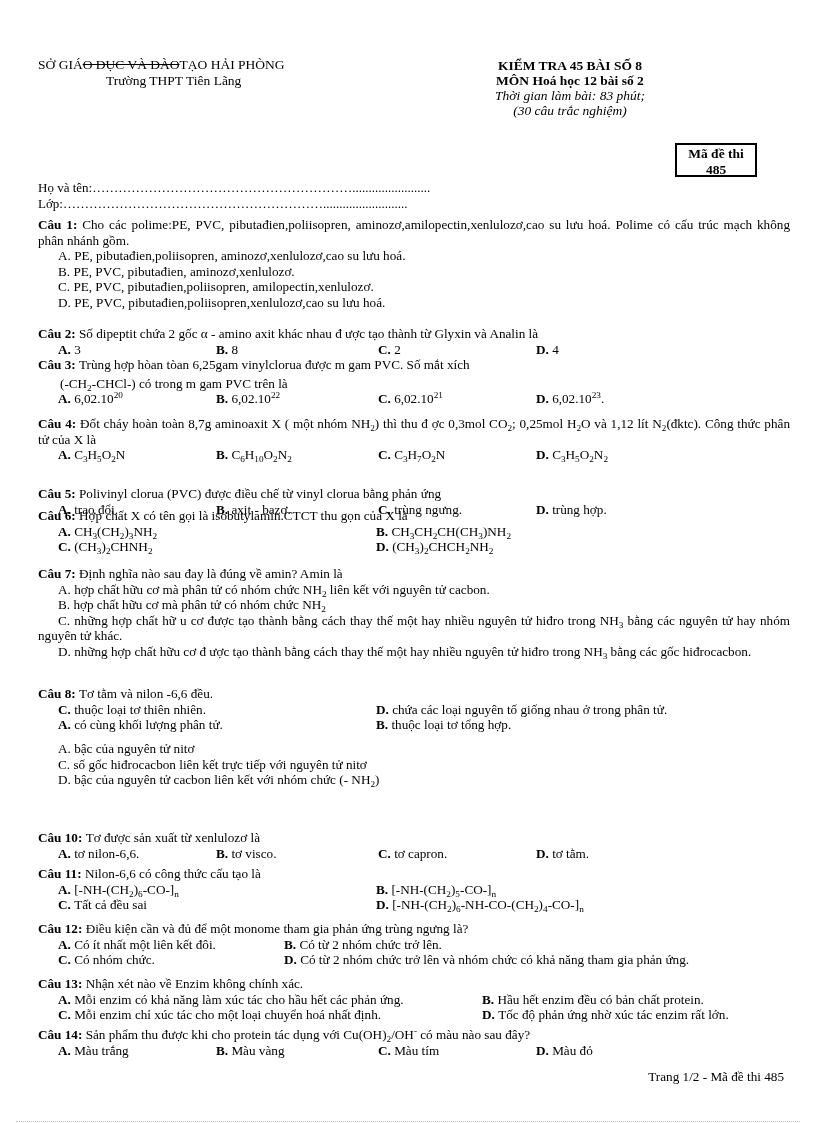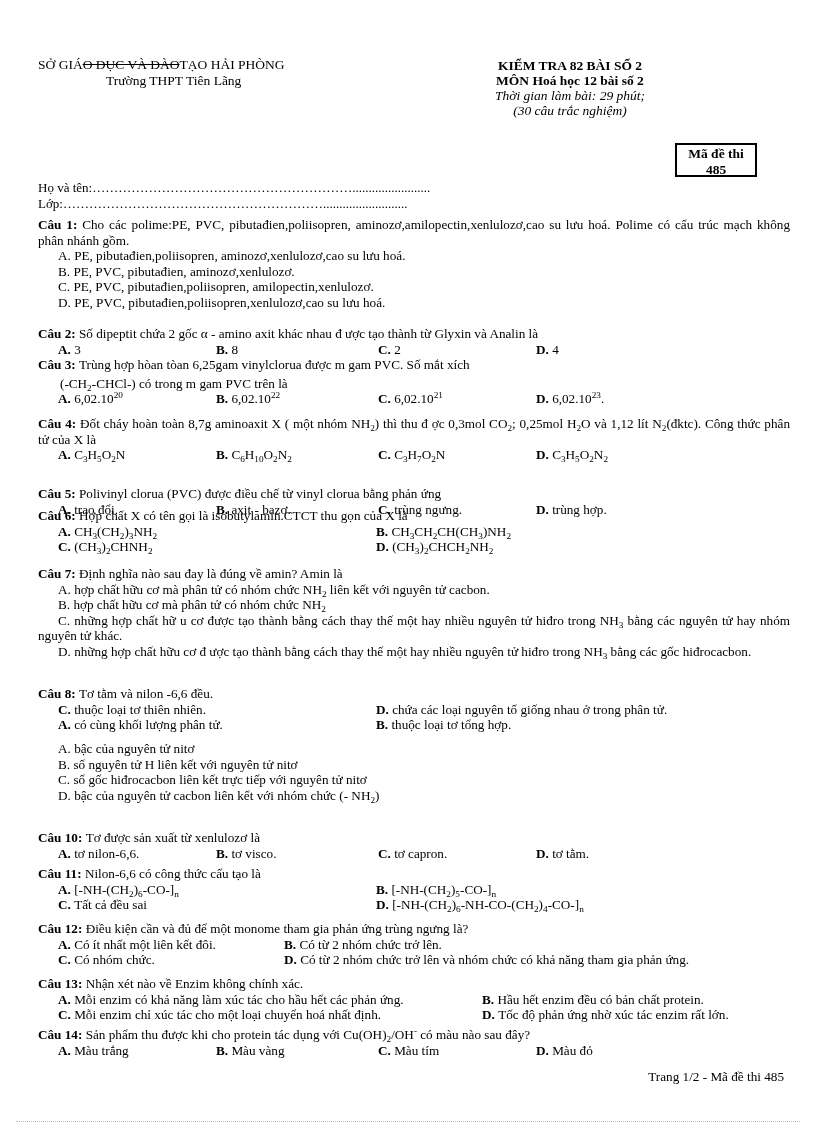--- a/index.html
+++ b/index.html
@@ -43,23 +43,23 @@
 <body>
 
 <div class="page">
 
   <div class="abs hdr-left">
     <span class="line1"><span>SỞ GIÁ</span><span class="strike">O DỤC VÀ ĐÀO</span><span>TẠO HẢI PHÒNG</span></span>
     <span class="line2">Trường THPT Tiên Lãng</span>
   </div>
 
   <div class="abs hdr-right">
-    <span class="b">KIỂM TRA 82 BÀI SỐ 2</span>
+    <span class="b">KIỂM TRA 45 BÀI SỐ 8</span>
     <span class="b">MÔN Hoá học 12 bài số 2</span>
-    <span class="i">Thời gian làm bài: 29 phút;</span>
+    <span class="i">Thời gian làm bài: 83 phút;</span>
     <span class="i">(30 câu trắc nghiệm)</span>
   </div>
 
   <div class="abs made-box">
     <div>Mã đề thi</div>
     <div>485</div>
   </div>
 
   <div class="abs field" style="top:181px;">Họ và tên:……………………………………………………........................</div>
   <div class="abs field" style="top:197px;">Lớp:……………………………………………………..........................</div>
@@ -133,21 +133,20 @@
           <div class="opt" style="left: 20px;"><span><span class="olabel">C. </span>thuộc loại tơ thiên nhiên.</span></div>
           <div class="opt" style="left: 338px;"><span><span class="olabel">D. </span>chứa các loại nguyên tố giống nhau ở trong phân tử.</span></div>
         </div>
         <div class="opts">
           <div class="opt" style="left: 20px;"><span><span class="olabel">A. </span>có cùng khối lượng phân tử.</span></div>
           <div class="opt" style="left: 338px;"><span><span class="olabel">B. </span>thuộc loại tơ tổng hợp.</span></div>
         </div>
       </div>
       <div class="q" style="top: 741px;">
         <div class="optline"><span><span class="olabel">A. </span>bậc của nguyên tử nitơ</span></div>
-        <div class="optline"><span><span class="olabel">B. </span>số nguyên tử H liên kết với nguyên tử nitơ</span></div>
         <div class="optline"><span><span class="olabel">C. </span>số gốc hiđrocacbon liên kết trực tiếp với nguyên tử nitơ</span></div>
         <div class="optline"><span><span class="olabel">D. </span>bậc của nguyên tử cacbon liên kết với nhóm chức (- NH<sub>2</sub>)</span></div>
       </div>
       <div class="q" style="top: 830px;">
         <div class="stem"><span class="qlabel">Câu 10: </span>Tơ được sản xuất từ xenlulozơ  là</div>
         <div class="opts">
           <div class="opt" style="left: 20px;"><span><span class="olabel">A. </span>tơ nilon-6,6.</span></div>
           <div class="opt" style="left: 178px;"><span><span class="olabel">B. </span>tơ visco.</span></div>
           <div class="opt" style="left: 340px;"><span><span class="olabel">C. </span>tơ capron.</span></div>
           <div class="opt" style="left: 498px;"><span><span class="olabel">D. </span>tơ tằm.</span></div>

